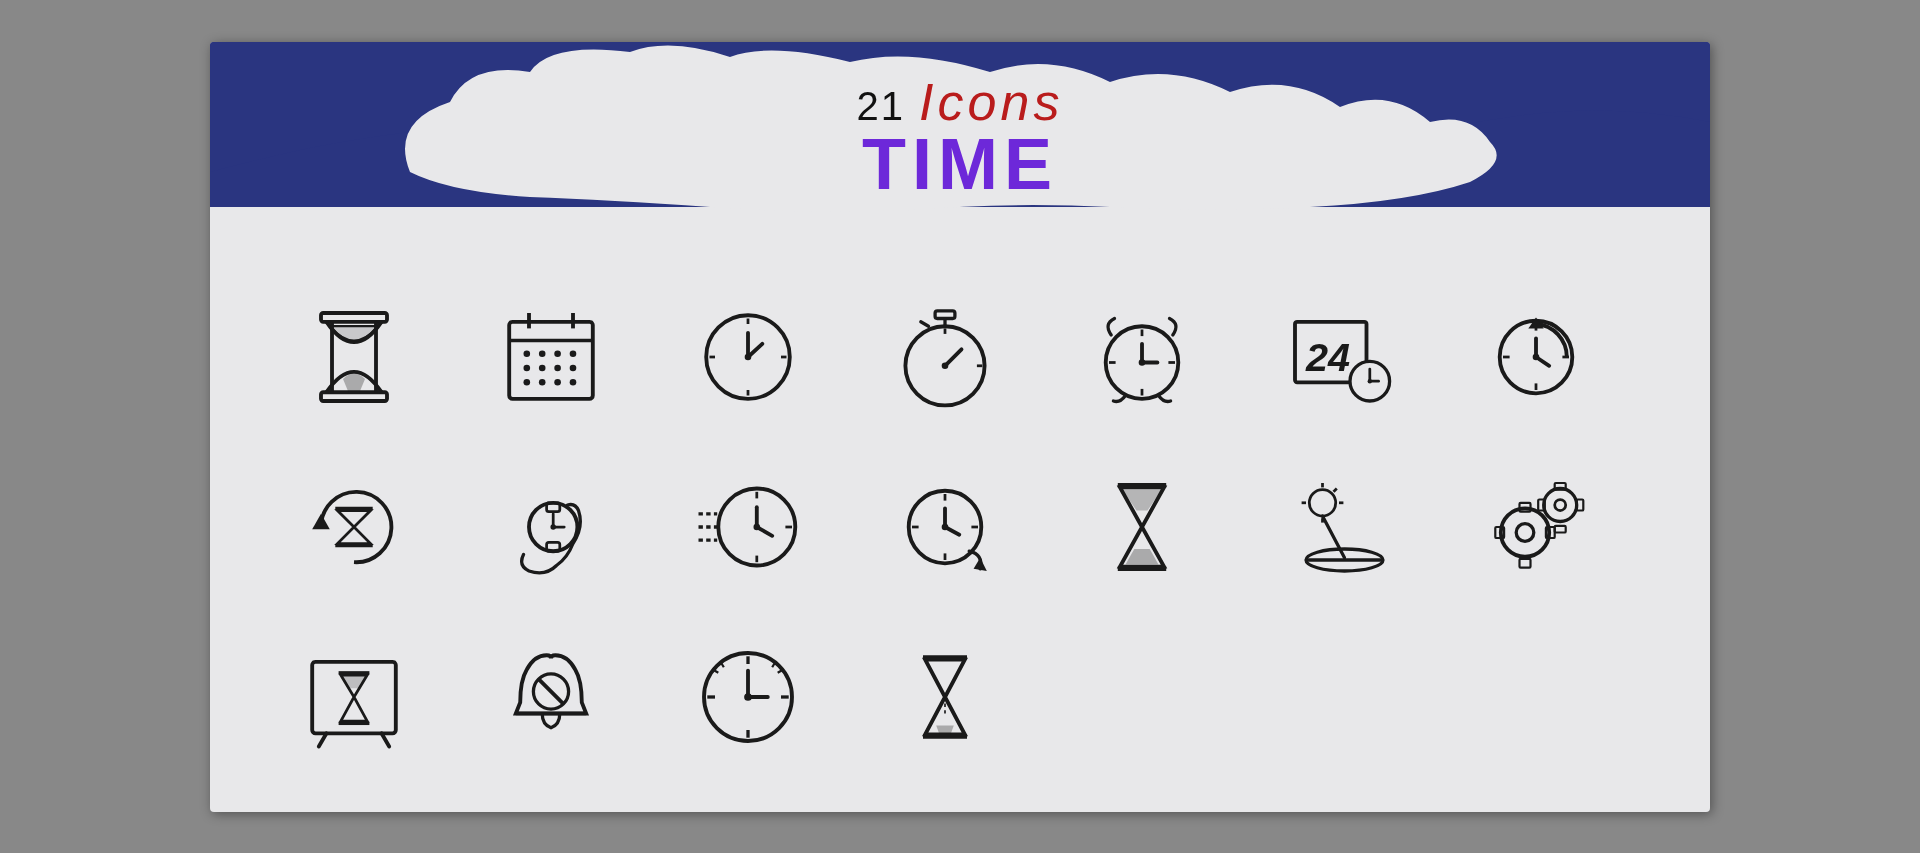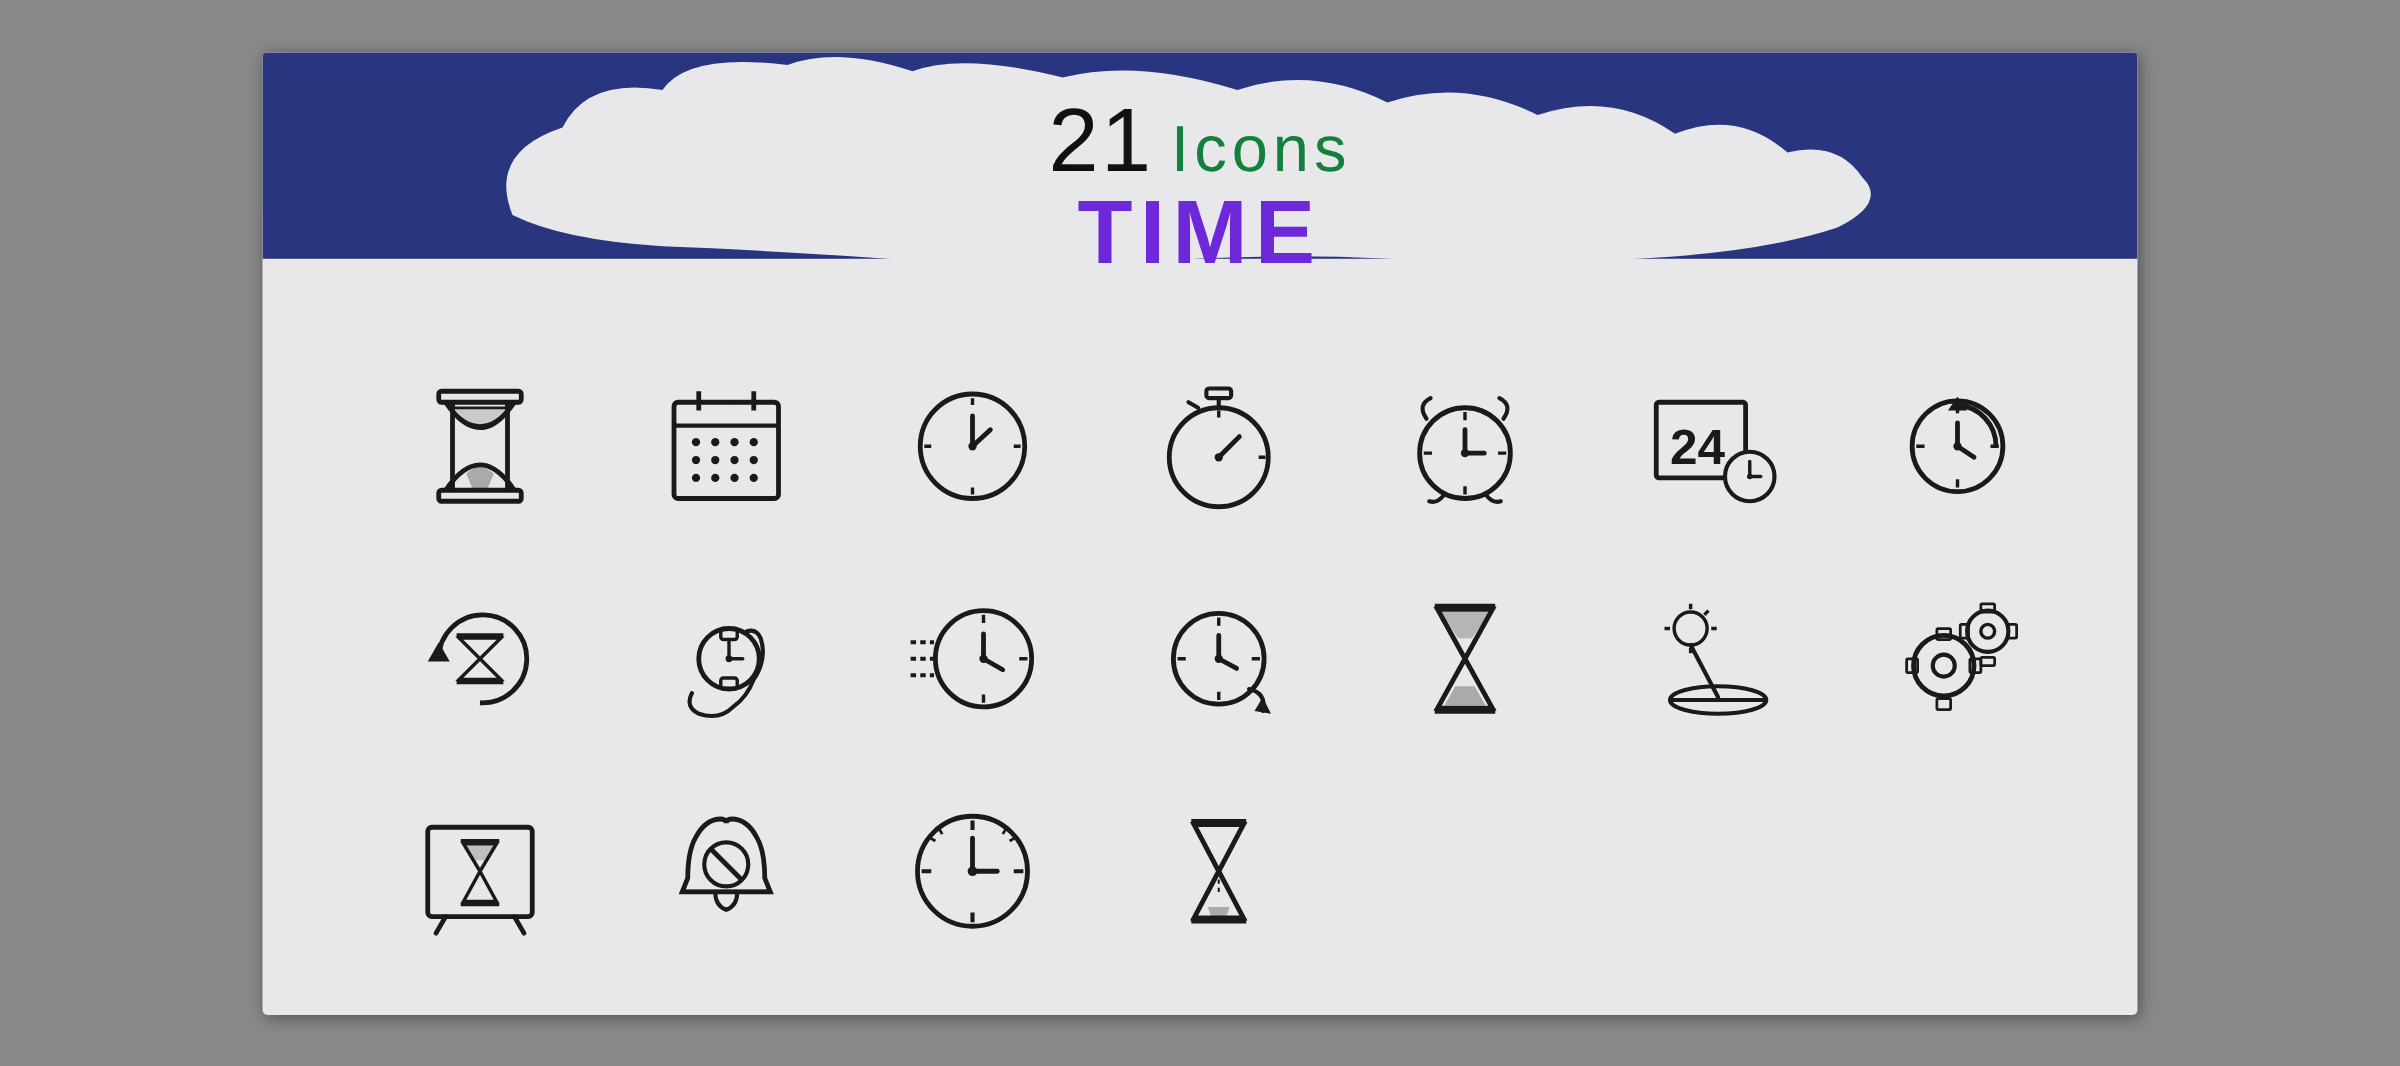--- a/index.html
+++ b/index.html
@@ -63,31 +63,32 @@
     .title-area {
       position: absolute;
       top: 30px;
       left: 0;
       right: 0;
       text-align: center;
       z-index: 3;
     }
 
     .title-number {
-      font-size: 72px;
+      font-size: 40px;
       font-weight: 400;
       color: #111;
       letter-spacing: 2px;
     }
 
     .title-icons {
       font-size: 52px;
       font-weight: 400;
-      color: #15803d;
+      color: #b91c1c;
       letter-spacing: 4px;
+      font-style: italic;
     }
 
     .title-time {
       font-size: 72px;
       font-weight: 900;
       color: #6d28d9;
       letter-spacing: 6px;
       line-height: 1;
       margin-top: -4px;
     }
@@ -103,23 +104,24 @@
       grid-template-columns: repeat(7, 1fr);
       grid-template-rows: repeat(3, 1fr);
       align-items: center;
       justify-items: center;
       z-index: 3;
     }
 
     .icon-cell {
       display: flex;
       align-items: center;
-      justify-content: flex-end;
+      justify-content: flex-start;
       width: 140px;
       height: 140px;
+      font-style: italic;
     }
 
     .icon-cell svg {
       width: 110px;
       height: 110px;
     }
   </style>
 </head>
 <body>
 

